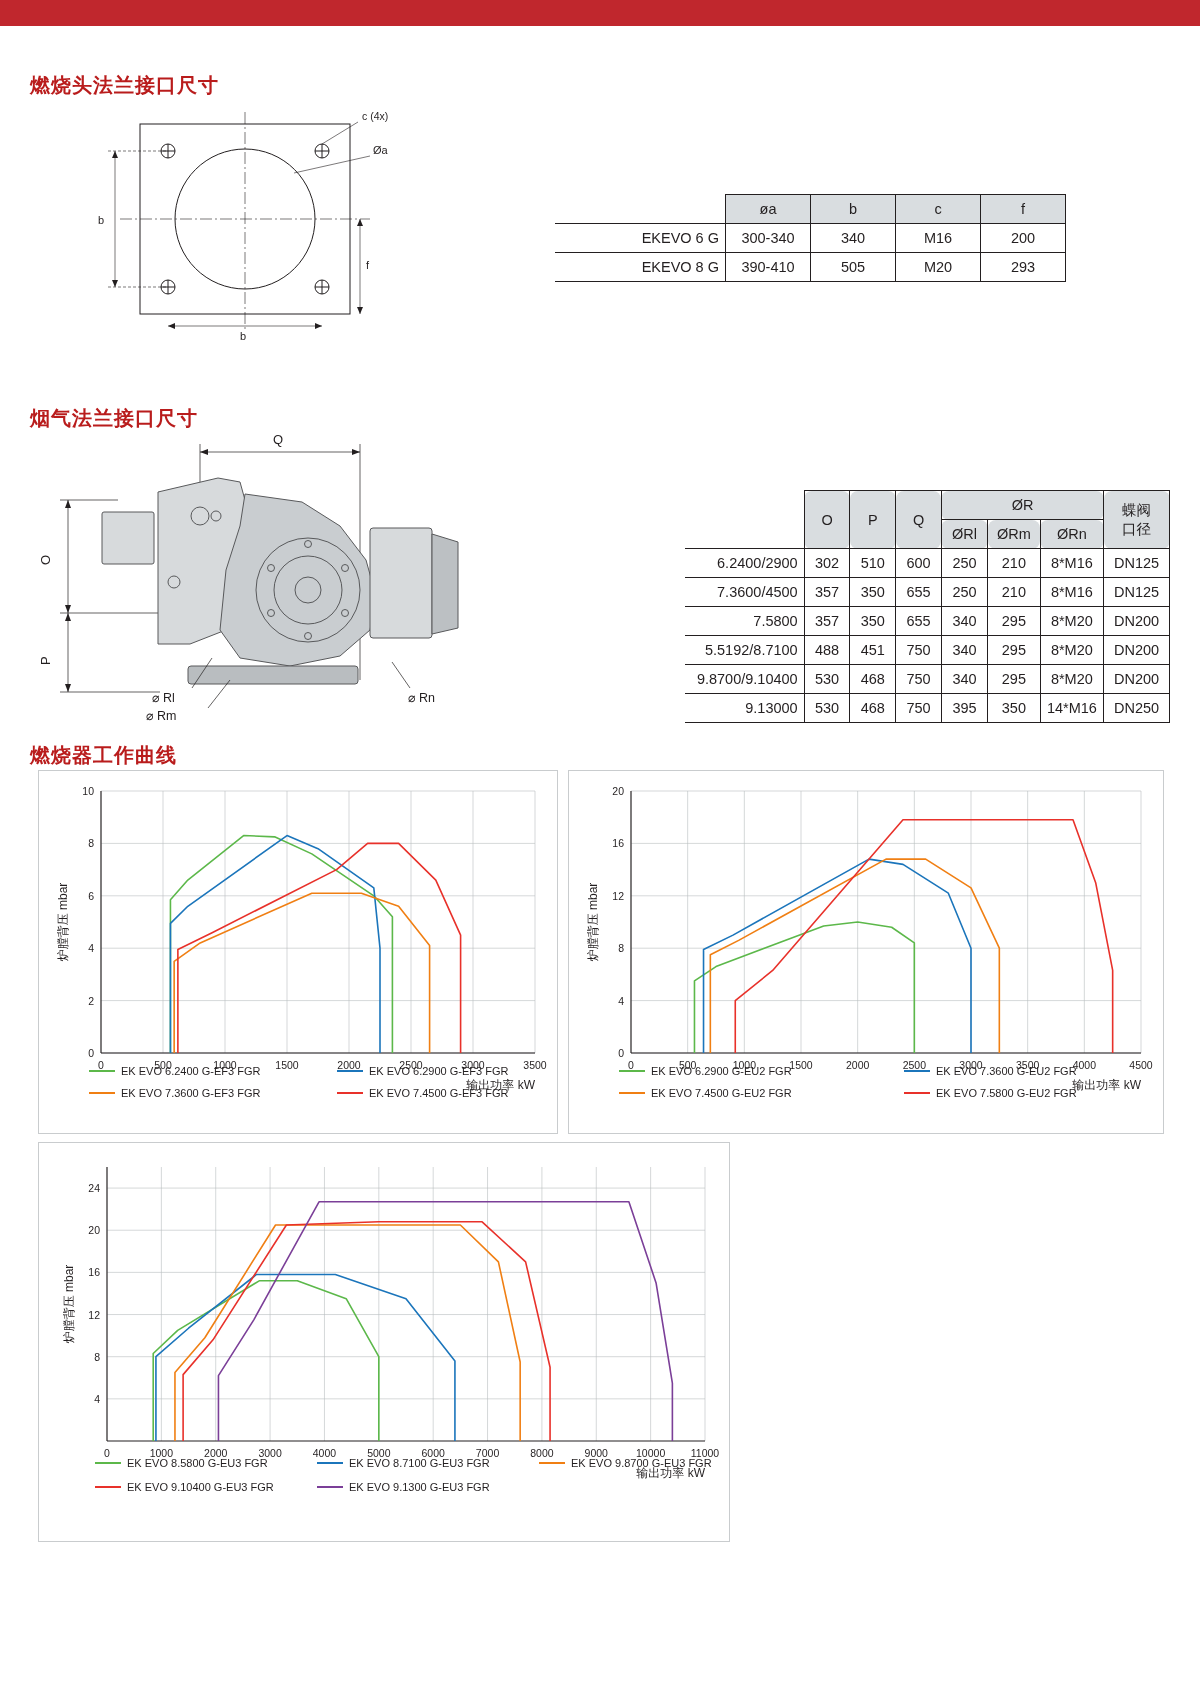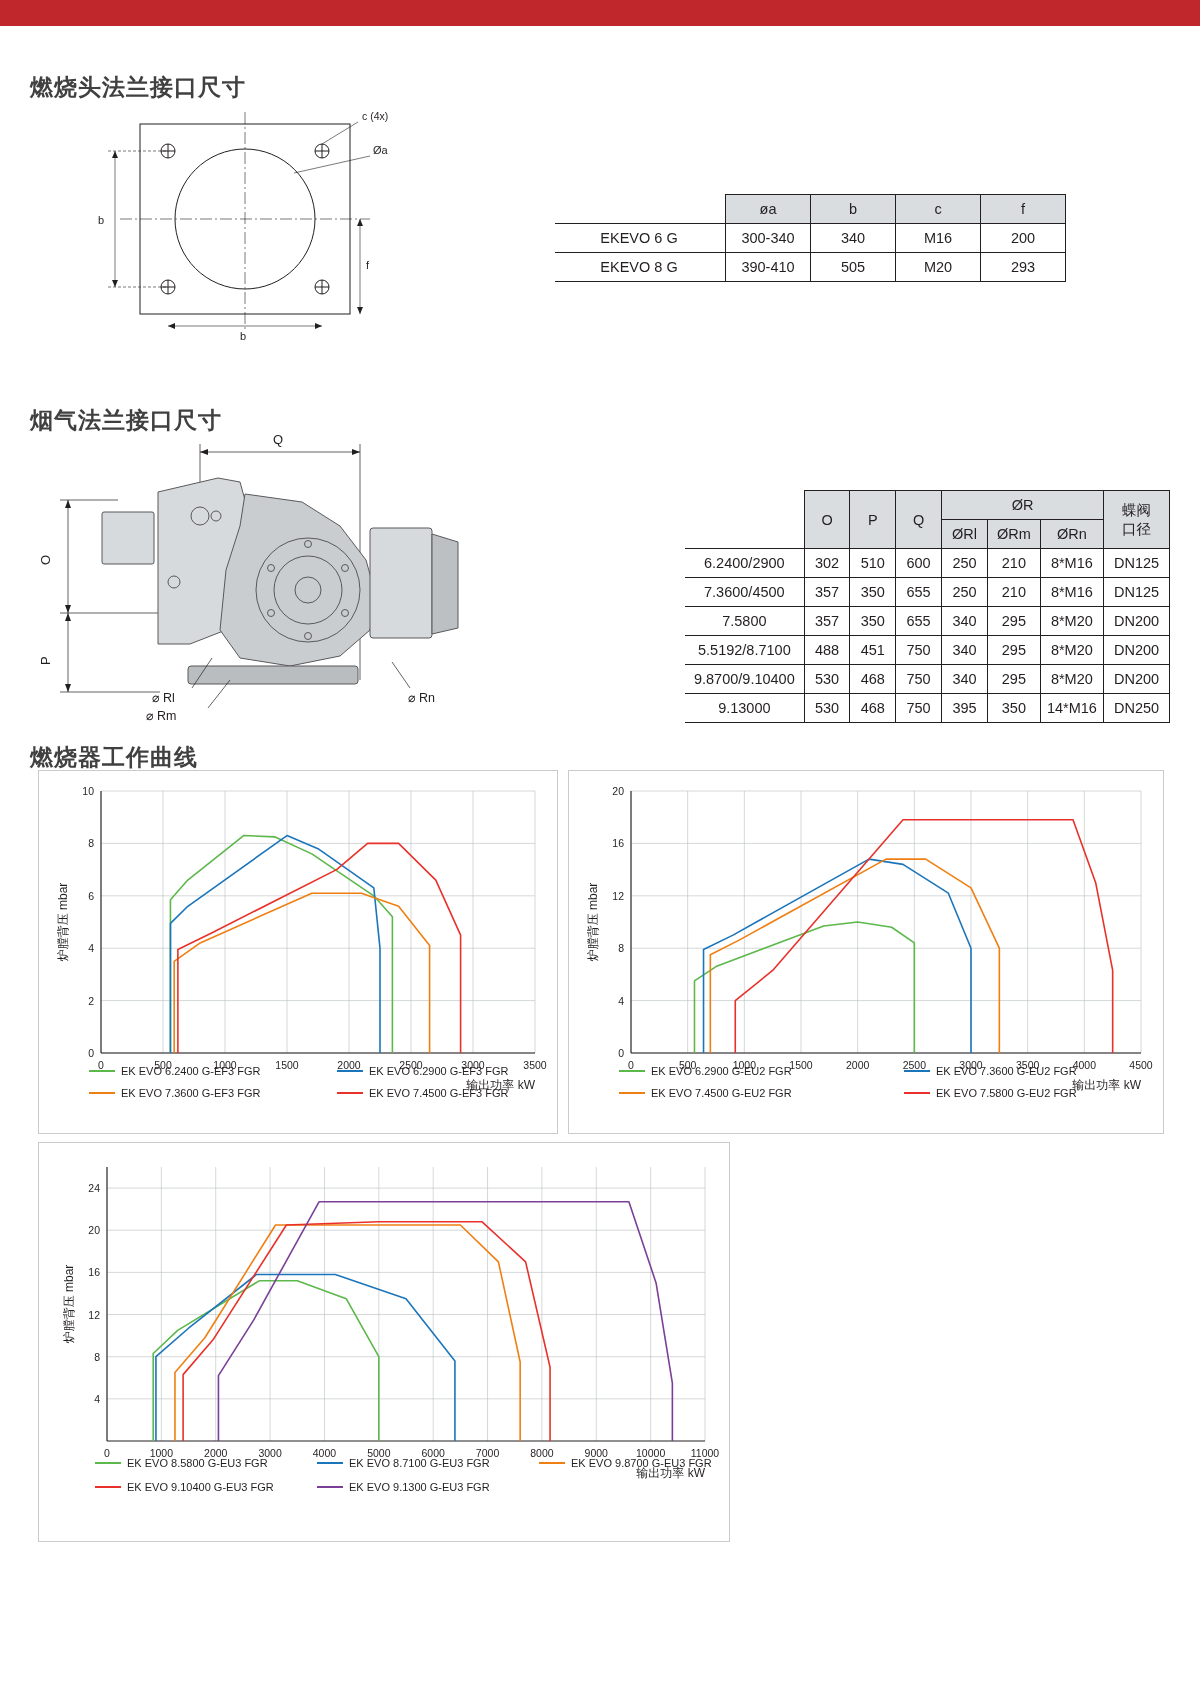--- a/index.html
+++ b/index.html
@@ -3,41 +3,41 @@
 <meta charset="utf-8">
 <style>
   html,body{margin:0;padding:0;}
   body{
     width:1200px;height:1703px;background:#ffffff;
     font-family:"Liberation Sans", sans-serif;
     color:#231f20;position:relative;overflow:hidden;
   }
   .top-bar{position:absolute;top:0;left:0;width:1200px;height:26px;background:#c0272d;}
   .section-title{
-    font-size:23px;font-weight:bold;color:#404040;letter-spacing:1px;
+    font-size:20px;font-weight:bold;color:#b91c1c;letter-spacing:1px;
   }
   
   #sec1{position:absolute;top:72px;left:30px;width:1140px;}
   #sec1 .drawing{position:absolute;top:32px;left:40px;width:420px;height:240px;}
   table.dtable{border-collapse:collapse;font-size:14.5px;}
   table.dtable td,table.dtable th{
     border:1px solid #231f20;padding:3px 6px;text-align:center;font-weight:normal;
     height:22px;
   }
   table.dtable th{background:#d9dde0;font-weight:normal;}
-  table.dtable td.label{text-align:center;border-left:none;border-right:1px solid #231f20;}
+  table.dtable td.label{text-align:right;border-left:none;border-right:1px solid #231f20;}
   .t1{position:absolute;top:122px;left:525px;}
   .t1 td.label{width:160px;text-align:left;padding-left:4px;}
   .t1 th, .t1 td.v{width:72px;}
   .t1 .blank{border:none;background:transparent;}
   
   #sec2{position:absolute;top:385px;left:30px;width:1140px;margin-top:20px;}
   .t2{position:absolute;top:85px;left:655px;}
   .t2 td.label{width:120px;text-align:right;padding-right:6px;}
-  .t2 th,.t2 td.v{width:52px;}
+  .t2 th,.t2 td.v{width:52px;border-radius:8px;}
   .t2 .wide{width:70px;}
   
   #sec3{position:absolute;top:742px;left:30px;width:1140px;}
   .chart-box{
     border:1px solid #c9ccce;background:#fff;position:absolute;
   }
   svg{display:block;}
 </style>
 </head>
 <body>

